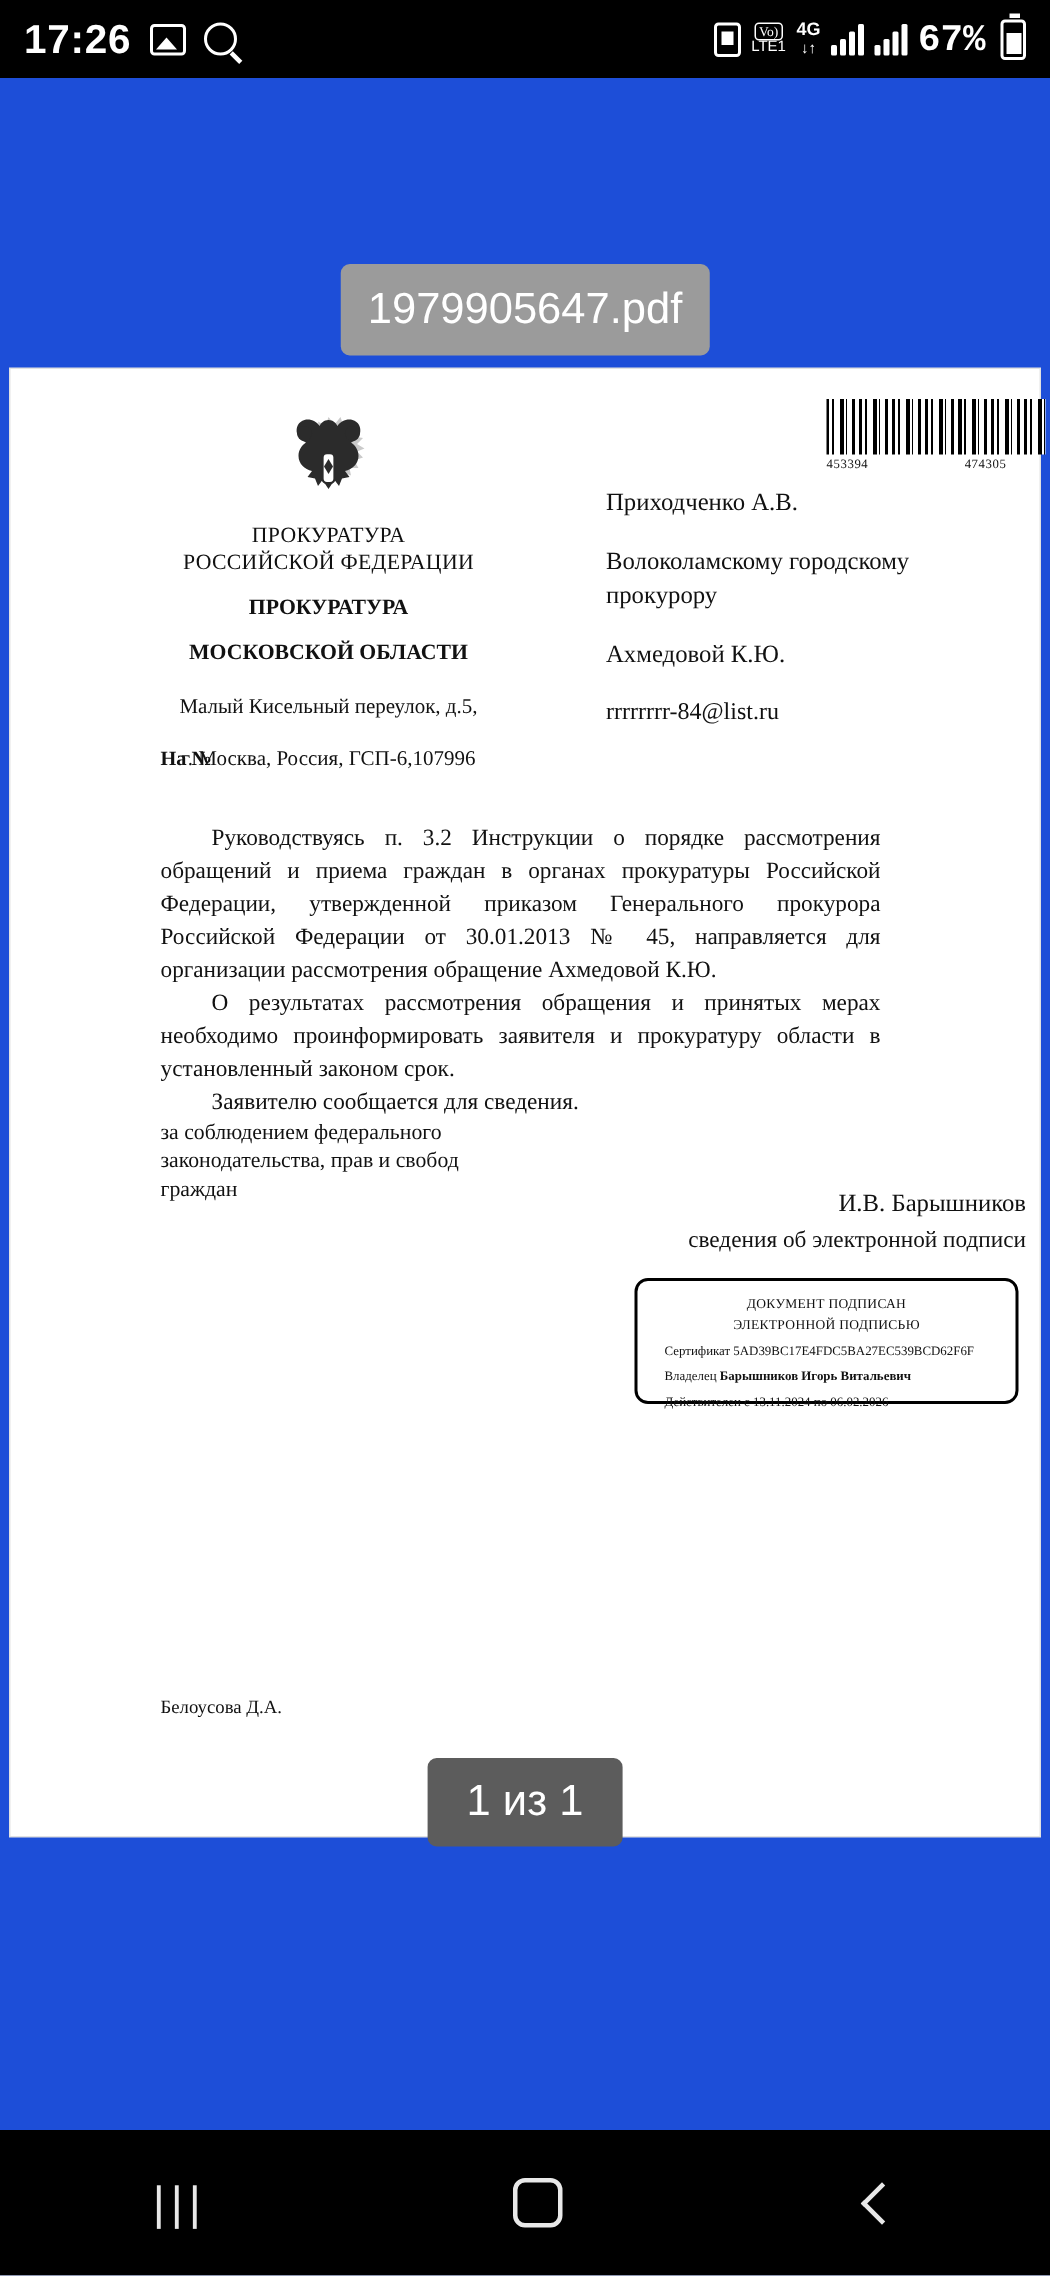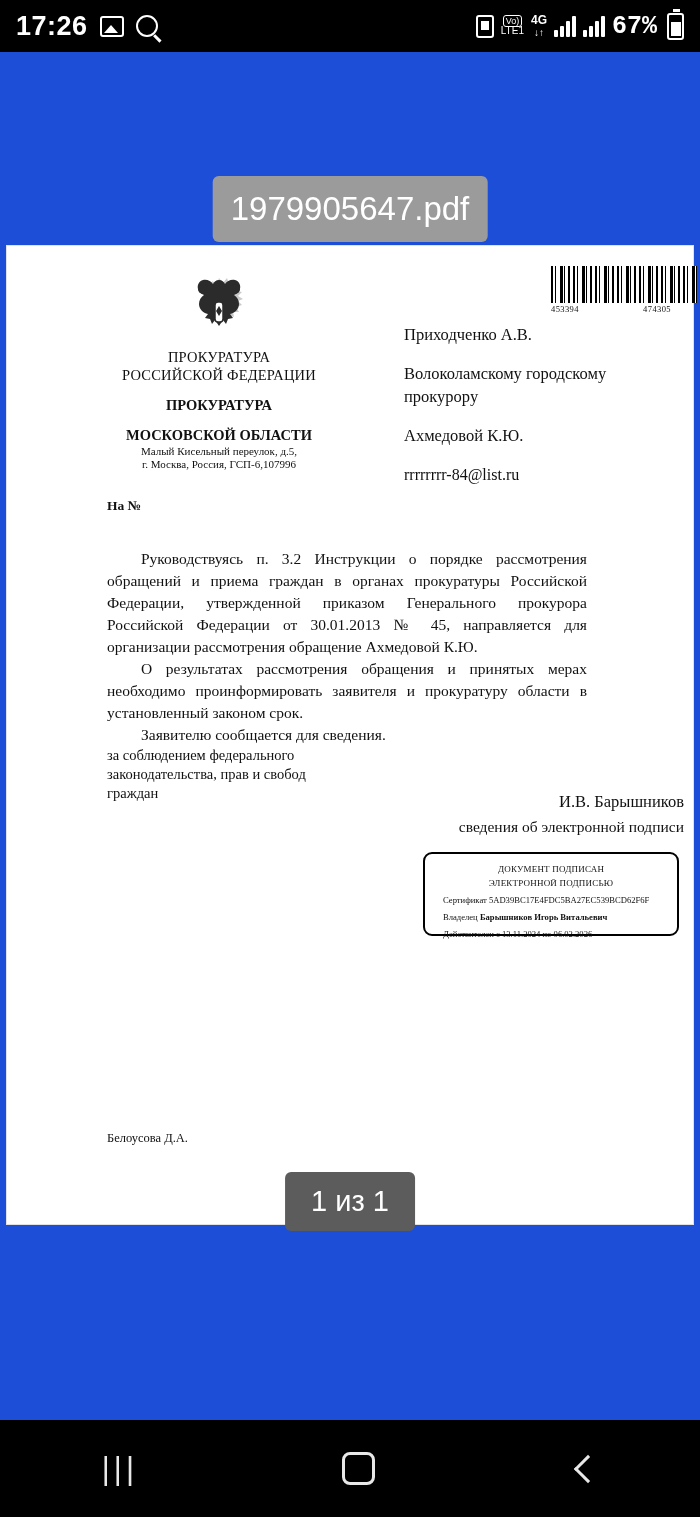--- a/index.html
+++ b/index.html
@@ -40,21 +40,21 @@
   }
   .sim-box {
     width: 18px; height: 23px; border: 2px solid #fff; border-radius: 3px;
     position: relative;
   }
   .sim-box:after {
     content: ""; position: absolute; left: 3px; top: 4px; width: 8px; height: 9px;
     background: #fff;
   }
   .volte { font-size: 10px; line-height: 10px; text-align: center; }
-  .volte .b { border: 1.5px solid #fff; border-radius: 3px; padding: 0 2px; font-size: 9px; }
+  .volte .b { border: 1.5px solid #fff; border-radius: 3px; padding: 0 2px; font-size: 9px; font-family: Liberation Serif, serif; }
   .fourg { font-size: 12px; font-weight: 700; line-height: 12px; text-align: center; }
   .fourg .arrows { font-size: 10px; }
   .bars { display: flex; align-items: flex-end; gap: 2px; height: 22px; }
   .bars i { display: block; width: 4px; background: #fff; border-radius: 1px; }
   .bars i:nth-child(1) { height: 7px; }
   .bars i:nth-child(2) { height: 11px; }
   .bars i:nth-child(3) { height: 16px; }
   .bars i:nth-child(4) { height: 21px; }
   .sb-batt { font-size: 25px; font-weight: 700; font-family: Liberation Mono, monospace; }
   .batt-ico {
@@ -65,21 +65,21 @@
     content: ""; position: absolute; top: -6px; left: 4px; width: 7px; height: 3px; background: #fff;
   }
   .batt-ico:after {
     content: ""; position: absolute; left: 1.5px; bottom: 1.5px; right: 1.5px; height: 60%;
     background: #fff;
   }
 
   
   .file-pill {
     position: absolute; top: 176px; left: 50%; transform: translateX(-50%);
-    background: #9b9b9b; color: #fff; font-size: 33px;
+    background: #9b9b9b; color: #fff; font-size: 29px;
     padding: 14px 18px; border-radius: 6px; white-space: nowrap;
   }
 
   
   .page-pill {
     position: absolute; top: 1172px; left: 50%; transform: translateX(-50%);
     background: #5c5c5c; color: #fff; font-size: 29px;
     padding: 13px 26px; border-radius: 6px; white-space: nowrap; z-index: 5;
   }
 
@@ -103,21 +103,21 @@
     font-size: 8.5px; letter-spacing: .4px; margin-top: 1px;
   }
   .emblem { position: absolute; top: 26px; left: 166px; width: 92px; text-align: center; }
   .emblem svg { display: block; margin: 0 auto; }
   .org {
     position: absolute; top: 102px; left: 52px; width: 320px; text-align: center;
     font-size: 14.5px; line-height: 1.25;
   }
   .org .l1 { letter-spacing: .2px; }
   .org .l2 { font-weight: 700; margin-top: 12px; font-size: 14.5px; }
-  .org .addr { font-size: 11px; line-height: 1.25; margin-top: 0; }
+  .org .addr { font-size: 14px; line-height: 1.25; margin-top: 18px; }
 
   .recip { position: absolute; top: 78px; left: 397px; width: 270px; font-size: 16.5px; line-height: 1.35; }
   .recip div { margin-bottom: 17px; }
   .recip .mail { font-size: 16px; }
 
   .nano { position: absolute; top: 252px; left: 100px; font-size: 13.5px; font-weight: 700; }
 
   .body-text {
     position: absolute; top: 302px; left: 100px; width: 480px;
     font-size: 15.5px; line-height: 1.42; text-align: justify;

